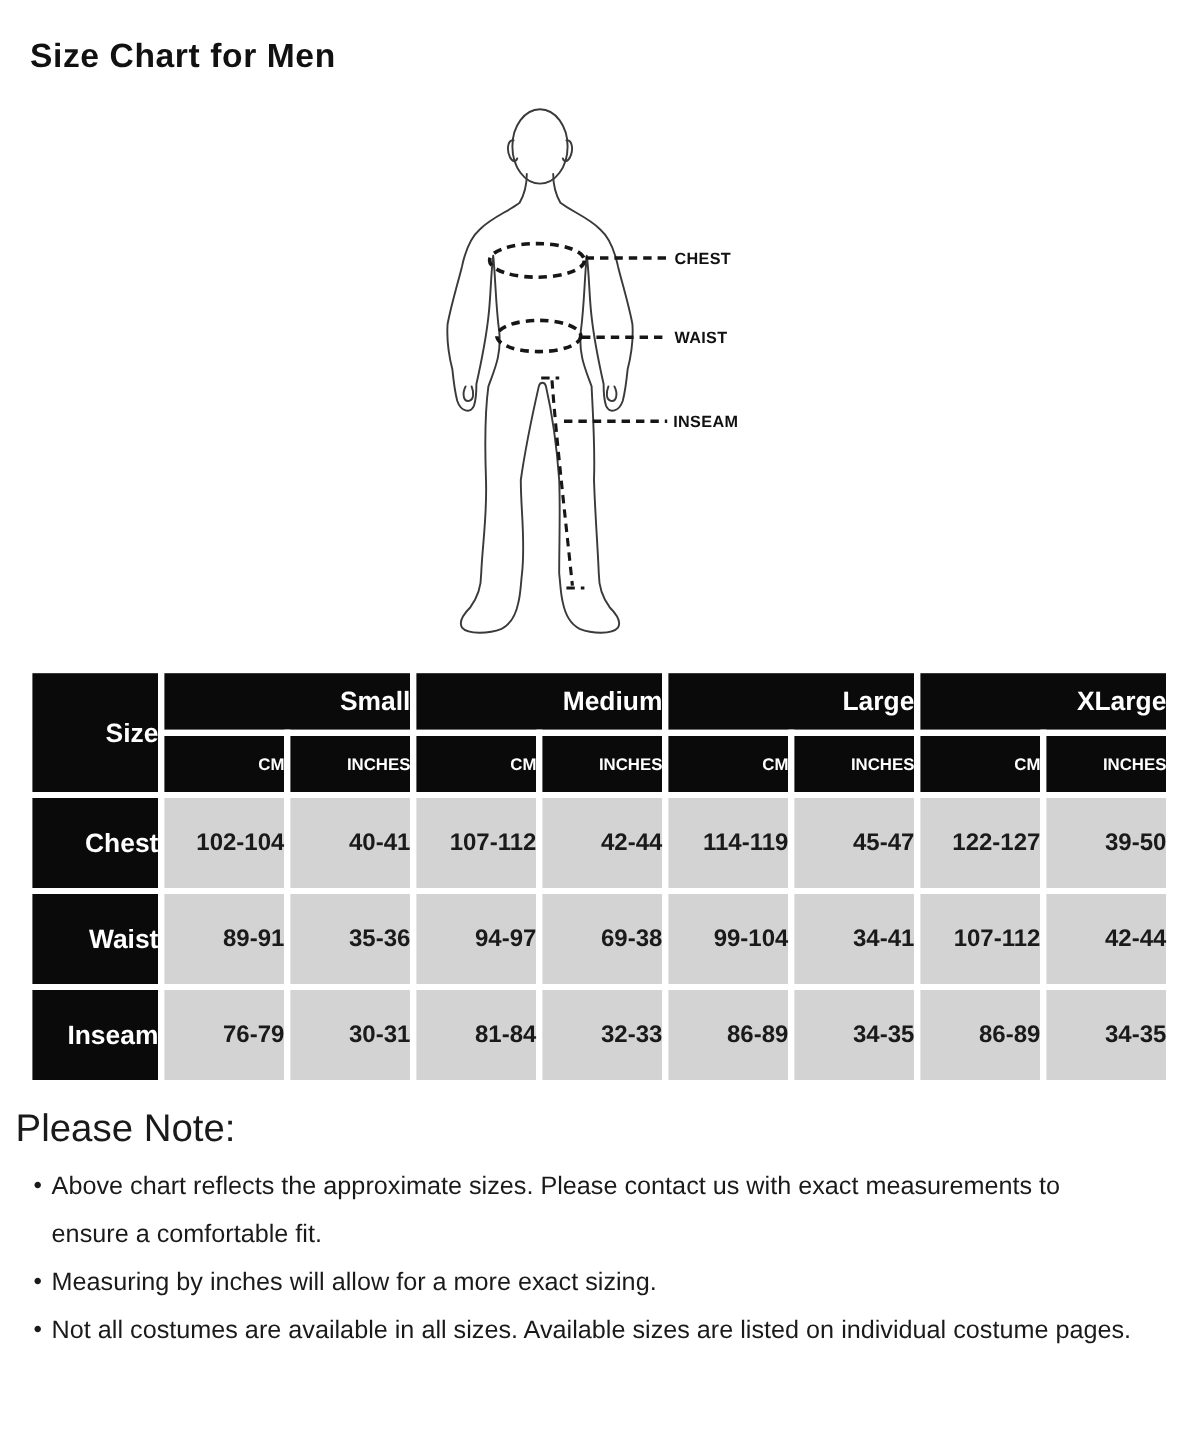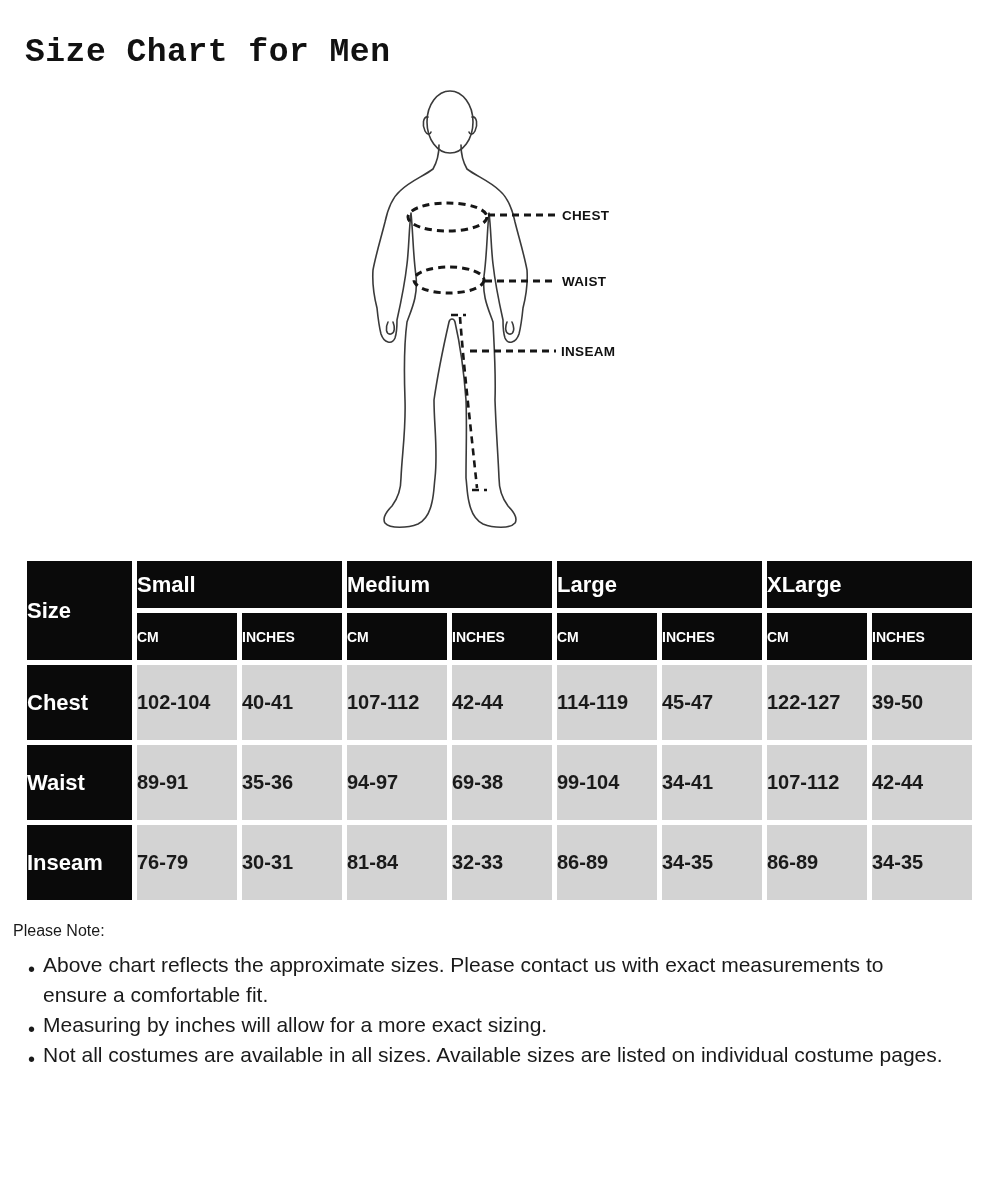--- a/index.html
+++ b/index.html
@@ -6,62 +6,61 @@
   html, body { margin: 0; padding: 0; }
   body {
     width: 1000px; height: 1194px;
     background: #ffffff;
     font-family: "Liberation Sans", sans-serif;
     position: relative;
     color: #161616;
   }
   .page-title {
     position: absolute; left: 25px; top: 12px;
-    font-size: 33px; font-weight: bold; color: #111;
+    font-size: 28px; font-weight: bold; color: #111;
     letter-spacing: 0.5px;
-    font-family: Liberation Mono, monospace;
   }
   
   .figure-wrap {
     position: absolute; left: 350px; top: 82px;
     width: 300px; height: 460px;
   }
   .figure-wrap svg { display: block; width: 300px; height: 460px; }
   .outline { fill: none; stroke: #3a3a3a; stroke-width: 1.6; stroke-linecap: round; stroke-linejoin: round; }
   .dashed  { fill: none; stroke: #161616; stroke-width: 3; stroke-dasharray: 7 5; }
   .dashed-thin { fill: none; stroke: #161616; stroke-width: 2.6; stroke-dasharray: 7 5; }
   .fig-label { font-family: "Liberation Sans", sans-serif; font-size: 13.5px; font-weight: bold; fill: #111; letter-spacing: 0.3px; }
   
   table.size-table {
     position: absolute; left: 22px; top: 556px;
     width: 955px;
     border-collapse: collapse; table-layout: fixed;
   }
   .size-table th, .size-table td {
     border: 5px solid #ffffff;
-    text-align: left; vertical-align: middle;
+    text-align: right; vertical-align: middle;
     padding: 0; overflow: hidden;
   }
   .size-table thead th { background: #0a0a0a; color: #ffffff; }
   .size-table thead tr.group-row    { height: 52px; font-size: 22px; }
   .size-table thead tr.unit-row     { height: 52px; font-size: 14px; }
   .size-table thead th.corner       { font-size: 22px; }
   .size-table tbody tr  { height: 80px; }
   .size-table tbody th  { background: #0a0a0a; color: #ffffff; font-size: 22px; }
   .size-table tbody td  { background: #d3d3d3; color: #1a1a1a; font-size: 20px; font-weight: bold; }
   
   .notes {
     position: absolute; left: 13px; top: 922px;
     width: 975px; color: #1a1a1a;
   }
-  .notes-heading { font-size: 16px; font-weight: normal; margin: 0 0 10px 0; }
+  .notes-heading { font-size: 32px; font-weight: normal; margin: 0 0 10px 0; }
   .note-item {
     position: relative;
     padding-left: 30px;
-    font-size: 21px; line-height: 30px;
+    font-size: 21px; line-height: 40px;
     white-space: pre-line;
   }
   .note-item::before {
     content: "\2022";
     position: absolute; left: 15px; top: 0;
     font-size: 20px; line-height: 38px; color: #1a1a1a;
   }
 </style>
 </head>
 <body>

